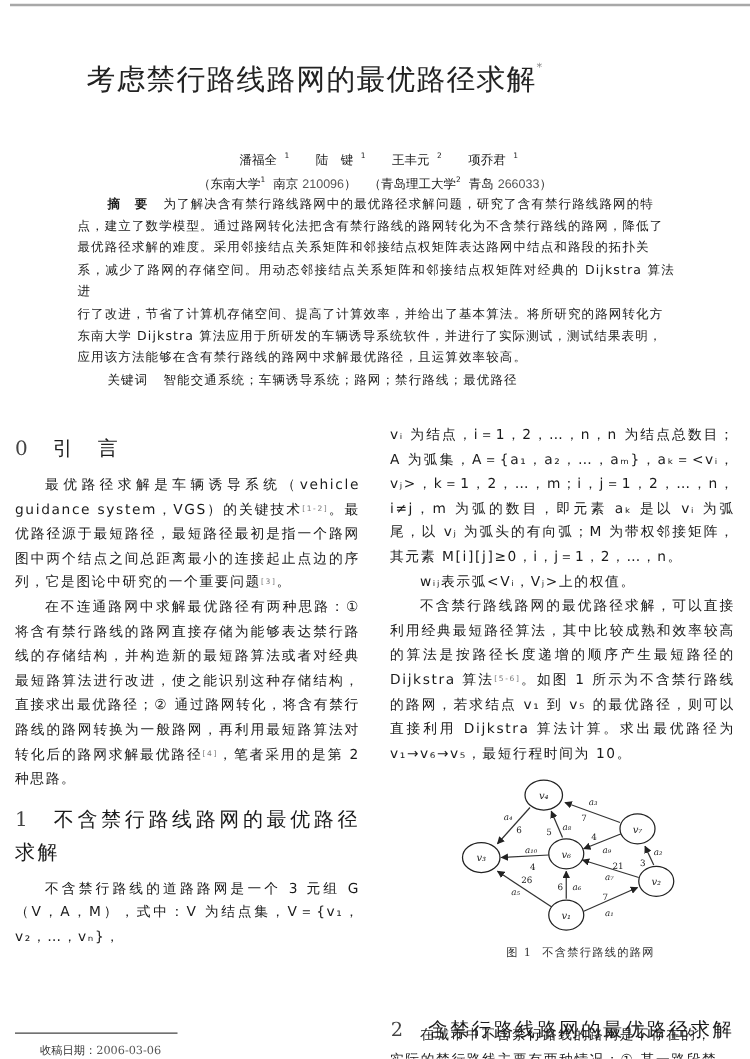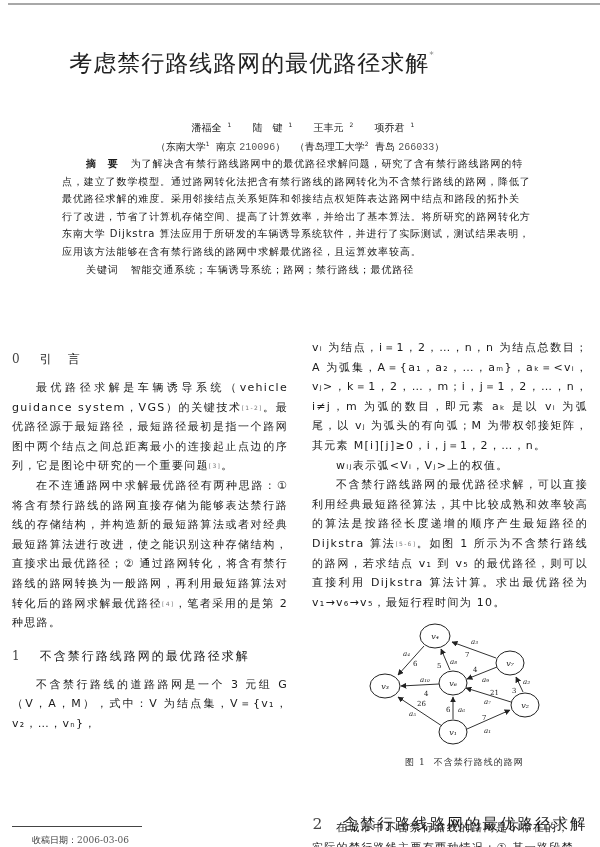--- a/index.html
+++ b/index.html
@@ -6,32 +6,32 @@
   body { width:600px; height:847px; position:relative; overflow:hidden;
          font-family:"DejaVu Sans", "Liberation Sans", sans-serif; color:#1a1a1a; }
   .topline { position:absolute; left:8px; top:3px; width:592px; height:2px; background:#a8a8a8; }
   .title { position:absolute; left:0; top:48px; width:504px; text-align:center;
            font-size:23px; letter-spacing:1px; color:#222; }
   .title sup { font-size:9px; color:#888; vertical-align:top; position:relative; top:2px; }
   .authors { position:absolute; left:0; top:121px; width:600px; text-align:center; font-size:10px; }
   .authors span { margin:0 6px; }
   .authors sup, .affil sup { font-size:6px; }
   .affil { position:absolute; left:0; top:140px; width:600px; text-align:center; font-size:10px; }
-  .affil .num { font-family:Liberation Mono, monospace; color:#555; }
+  .affil .num { font-family:Liberation Sans, sans-serif; color:#555; }
   .abstract { position:absolute; left:62px; top:155px; width:478px; font-size:10px; line-height:17.6px;
               letter-spacing:0.9px; text-align:justify; }
   .abstract .lead { padding-left:24px; }
   .abstract .kw { margin-right:12px; }
   .serif { font-family:"DejaVu Serif","Liberation Serif", serif; color:#555; letter-spacing:0; }
   .meta-line { padding-left:24px; }
   .col { position:absolute; top:346px; width:276px; font-size:11px; line-height:19.6px;
          letter-spacing:1.3px; text-align:justify; }
   .col-left { left:12px; }
   .col-right { left:312px; top:338px; }
-  .sec-h { font-size:12px; letter-spacing:2px; margin:0 0 6px 0; line-height:26px; }
+  .sec-h { font-size:16px; letter-spacing:2px; margin:0 0 6px 0; line-height:26px; }
   .sec-h .num { font-family:"DejaVu Serif", serif; color:#444; margin-right:18px; font-weight:normal; }
   .p { text-indent:24px; margin:0; }
   .p0 { margin:0; }
   .ref { font-size:6px; vertical-align:top; color:#777; }
   .footrule { position:absolute; left:12px; top:826px; width:130px; height:1px; background:#444; }
   .footnote { position:absolute; left:32px; top:834px; font-size:9px; color:#333; }
   .figure { position:absolute; left:360px; top:620px; width:200px; height:140px; }
   .figcap { position:absolute; left:405px; top:756px; font-size:9px; color:#333; letter-spacing:1px; }
   .figcap .n { font-family:"DejaVu Serif", serif; margin:0 8px 0 4px; }
   .sec2 { position:absolute; left:312px; top:811px; width:276px;text-align:center; }
@@ -58,20 +58,21 @@
 <div class="affil">
   <span><span>（东南大学</span><sup>1</sup>&nbsp;&nbsp;<span>南京</span>&nbsp;<span class="num">210096</span><span>）</span></span>
   &nbsp;
   <span><span>（青岛理工大学</span><sup>2</sup>&nbsp;&nbsp;<span>青岛</span>&nbsp;<span class="num">266033</span><span>）</span></span>
 </div>
 
 <div class="abstract">
   <div class="lead"><b style="font-weight:bold;margin-right:12px">摘　要</b><span>为了解决含有禁行路线路网中的最优路径求解问题，研究了含有禁行路线路网的特</span></div>
   <div>点，建立了数学模型。通过路网转化法把含有禁行路线的路网转化为不含禁行路线的路网，降低了</div>
   <div>最优路径求解的难度。采用邻接结点关系矩阵和邻接结点权矩阵表达路网中结点和路段的拓扑关</div>
+  <div>系，减少了路网的存储空间。用动态邻接结点关系矩阵和邻接结点权矩阵对经典的 Dijkstra 算法进</div>
   <div>行了改进，节省了计算机存储空间、提高了计算效率，并给出了基本算法。将所研究的路网转化方</div>
   <div>东南大学 Dijkstra 算法应用于所研发的车辆诱导系统软件，并进行了实际测试，测试结果表明，</div>
   <div>应用该方法能够在含有禁行路线的路网中求解最优路径，且运算效率较高。</div>
   <div class="meta-line"><span class="kw">关键词</span><span>智能交通系统；车辆诱导系统；路网；禁行路线；最优路径</span></div>
 </div>
 
 <div class="col col-left">
   <div class="sec-h"><span class="num">0</span><span>引　言</span></div>
   <p class="p"><span>最优路径求解是车辆诱导系统（vehicle guidance system，VGS）的关键技术</span><span class="ref">[1-2]</span><span>。最优路径源于最短路径，最短路径最初是指一个路网图中两个结点之间总距离最小的连接起止点边的序列，它是图论中研究的一个重要问题</span><span class="ref">[3]</span><span>。</span></p>
   <p class="p"><span>在不连通路网中求解最优路径有两种思路：① 将含有禁行路线的路网直接存储为能够表达禁行路线的存储结构，并构造新的最短路算法或者对经典最短路算法进行改进，使之能识别这种存储结构，直接求出最优路径；② 通过路网转化，将含有禁行路线的路网转换为一般路网，再利用最短路算法对转化后的路网求解最优路径</span><span class="ref">[4]</span><span>，笔者采用的是第 2 种思路。</span></p>

